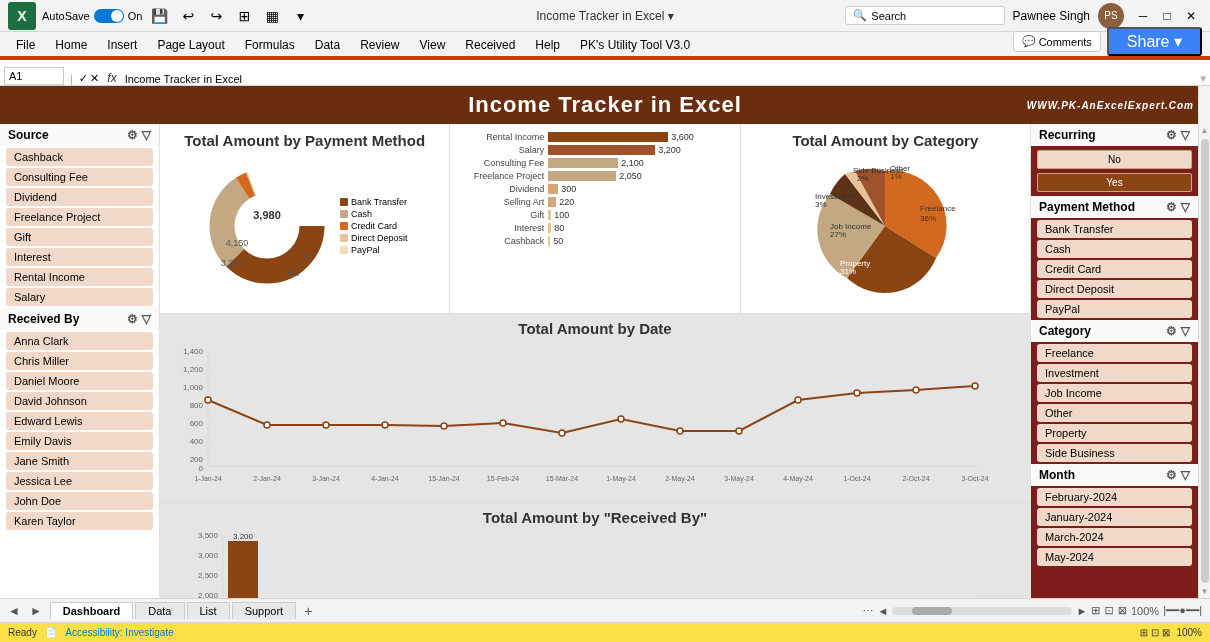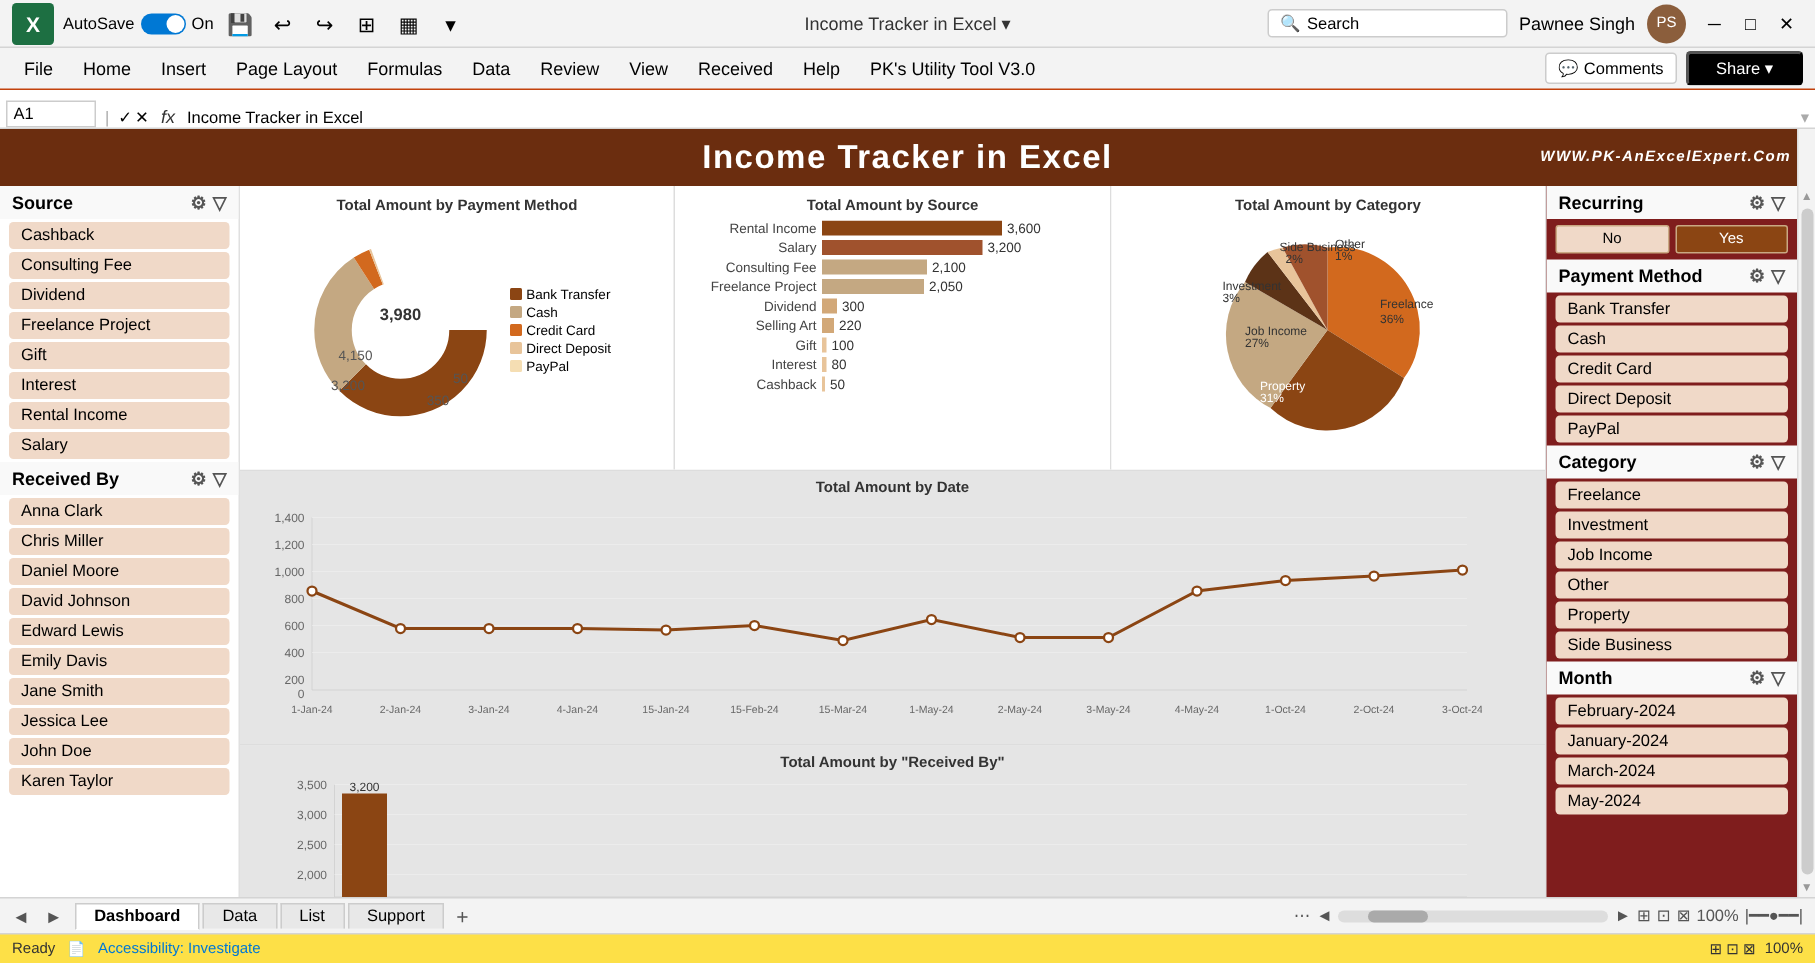--- a/index.html
+++ b/index.html
@@ -28,30 +28,30 @@
     .search-box-title { background: #fff; border: 1px solid #ccc; border-radius: 3px; padding: 2px 8px; font-size: 11px; width: 160px; display: flex; align-items: center; gap: 4px; }
     .user-avatar { width: 26px; height: 26px; background: #8B5E3C; border-radius: 50%; color: white; display: flex; align-items: center; justify-content: center; font-size: 10px; }
     .window-controls { display: flex; gap: 2px; }
     .win-btn { width: 22px; height: 22px; display: flex; align-items: center; justify-content: center; font-size: 12px; cursor: pointer; border-radius: 3px; }
 
     
     .menu-bar {
       background: #f3f3f3;
       height: 28px;
       display: flex;
-      align-items: center;
+      align-items: flex-end;
       padding: 0 8px;
-      border-bottom: 1px solid #c2410c;
+      border-bottom: 4px solid #c2410c;
       font-size: 12px;
       gap: 4px;
     }
     .menu-item { padding: 4px 8px; cursor: pointer; border-radius: 3px; font-size: 12px; }
     .menu-right { margin-left: auto; display: flex; align-items: center; gap: 6px; }
     .comments-btn { background: #fff; border: 1px solid #ccc; padding: 3px 8px; font-size: 11px; border-radius: 3px; cursor: pointer; display: flex; align-items: center; gap: 3px; }
-    .share-btn { background: #000000; color: white; padding: 3px 18px; font-size: 11px; border-radius: 3px; cursor: pointer; }
+    .share-btn { background: #3b82f6; color: white; padding: 3px 18px; font-size: 16px; border-radius: 3px; cursor: pointer; }
 
     
     .formula-bar {
       background: #fff;
       height: 26px;
       display: flex;
       align-items: flex-end;
       border-bottom: 1px solid #d4d4d4;
       padding: 0 4px;
       font-size: 11px;
@@ -117,21 +117,21 @@
     .chart-box {
       flex: 1;
       border-right: 1px solid #ddd;
       padding: 8px;
       background: #fff;
       position: relative;
     }
     .chart-box:last-child { border-right: none; }
     .chart-title {
       text-align: center;
-      font-size: 10px;
+      font-size: 15px;
       font-weight: bold;
       margin-bottom: 4px;
       color: #333;
     }
 
     
     .donut-container { display: flex; align-items: center; justify-content: center; height: 145px; gap: 8px; }
     .legend-box { font-size: 9px; display: flex; flex-direction: column; gap: 2px; }
     .legend-item { display: flex; align-items: center; gap: 3px; }
     .legend-dot { width: 8px; height: 8px; border-radius: 1px; }
@@ -171,21 +171,21 @@
       display: flex;
       align-items: center;
       padding: 0 8px;
       font-size: 10px;
       color: #333;
       gap: 8px;
     }
     .status-right { margin-left: auto; display: flex; align-items: center; gap: 6px; }
 
     
-    .recurring-btns { display: flex; gap: 4px; padding: 4px 6px; }
+    .recurring-btns { display: flex; gap: 4px; padding: 4px 6px; flex-direction: column; }
     .rec-btn { flex: 1; padding: 3px 4px; font-size: 10px; background: #f0d9c8; border: 1px solid #c9a882; cursor: pointer; border-radius: 2px; text-align: center; }
     .rec-btn.active { background: #8B4513; color: white; }
 
     .scrollbar-area { width: 12px; background: #f3f3f3; border-left: 1px solid #ddd; position: relative; }
 
     svg text { font-family: 'Segoe UI', Arial, sans-serif; }
   </style>
 </head>
 <body>
 
@@ -348,21 +348,20 @@
               </div>
               <div class="legend-item">
                 <div class="legend-dot" style="background:#F5DEB3;"></div>
                 <span>PayPal</span>
               </div>
             </div>
           </div>
         </div>
 
         <div class="chart-box">
-          <div class="chart-title">Total Amount by Source</div>
           <div class="hbar-container">
             <div class="hbar-row">
               <span class="hbar-label">Rental Income</span>
               <div class="hbar-bar" style="width:120px;background:#8B4513;"></div>
               <span class="hbar-val">3,600</span>
             </div>
             <div class="hbar-row">
               <span class="hbar-label">Salary</span>
               <div class="hbar-bar" style="width:107px;background:#A0522D;"></div>
               <span class="hbar-val">3,200</span>

